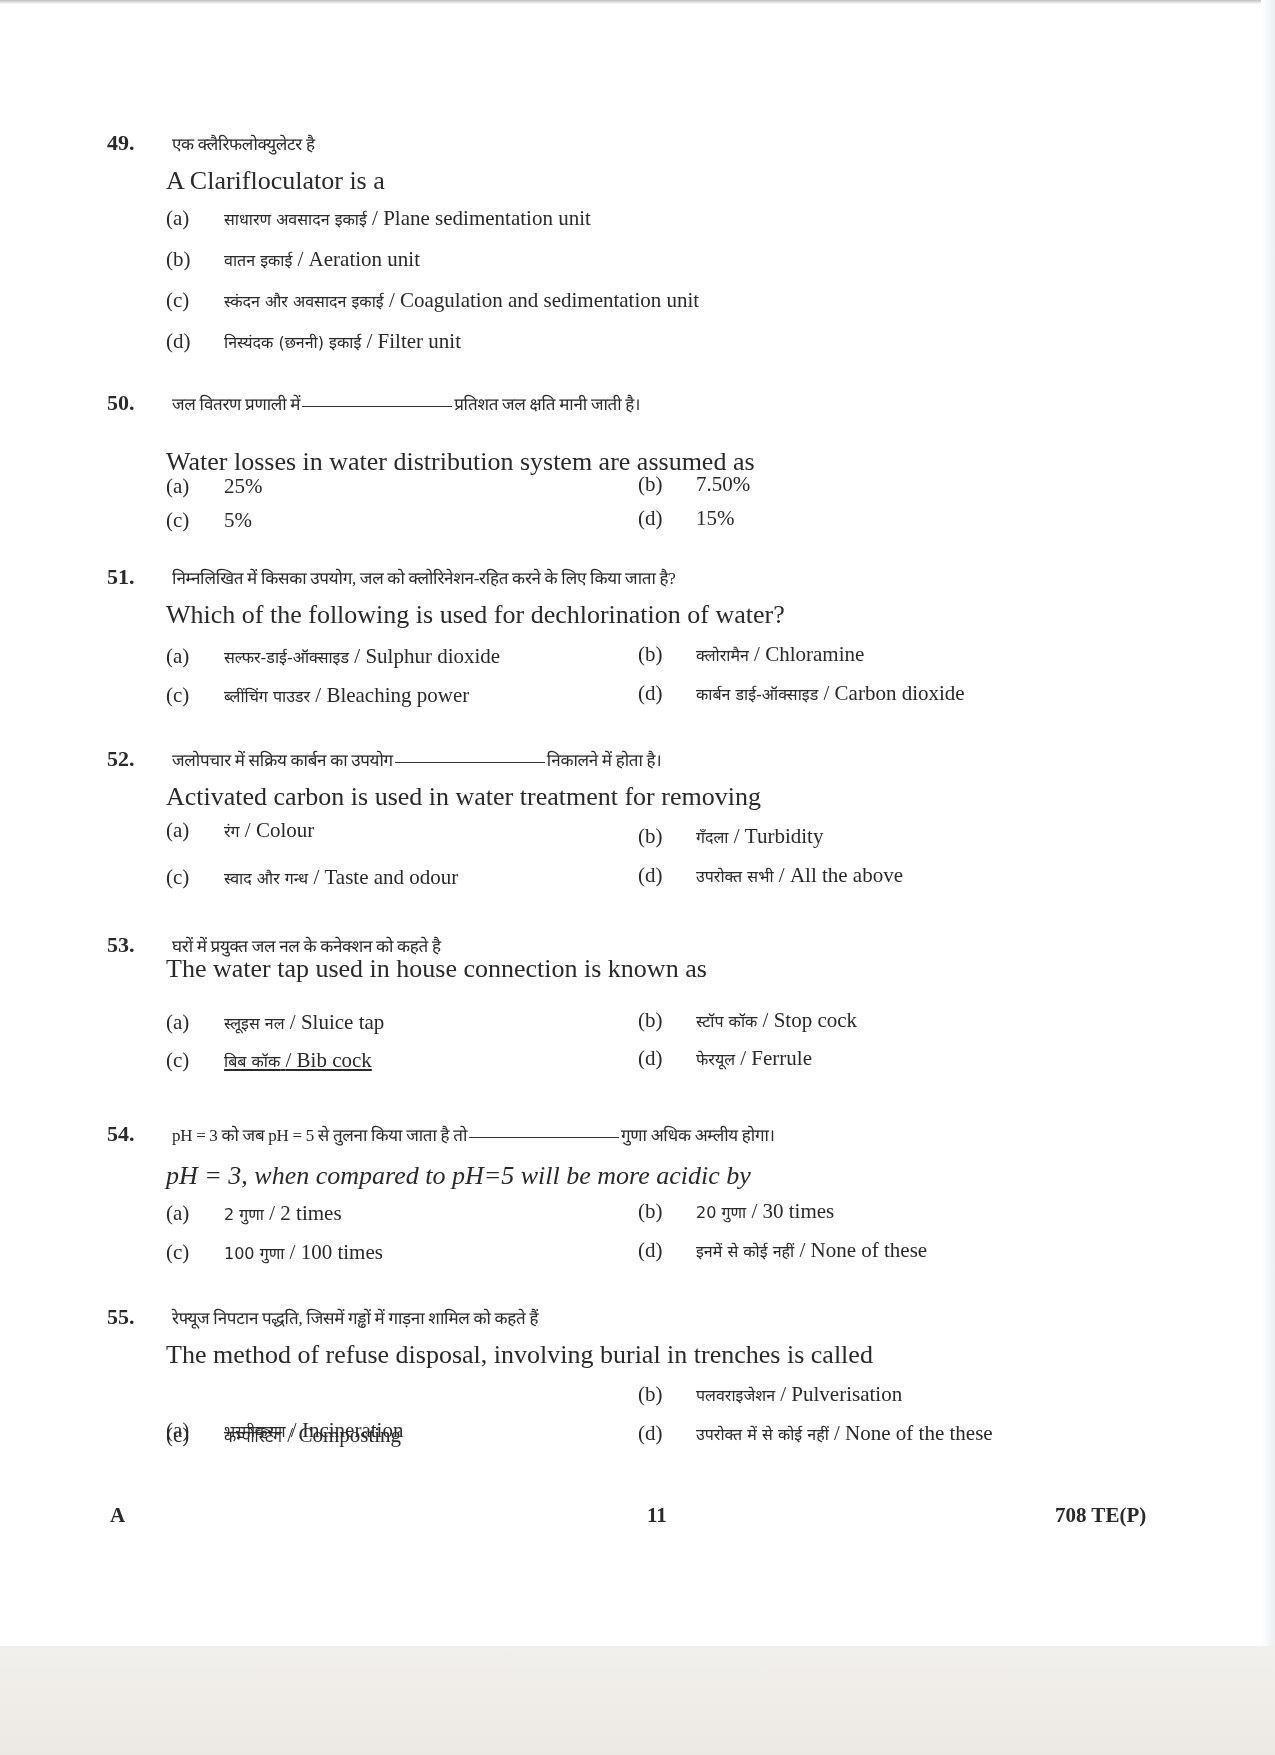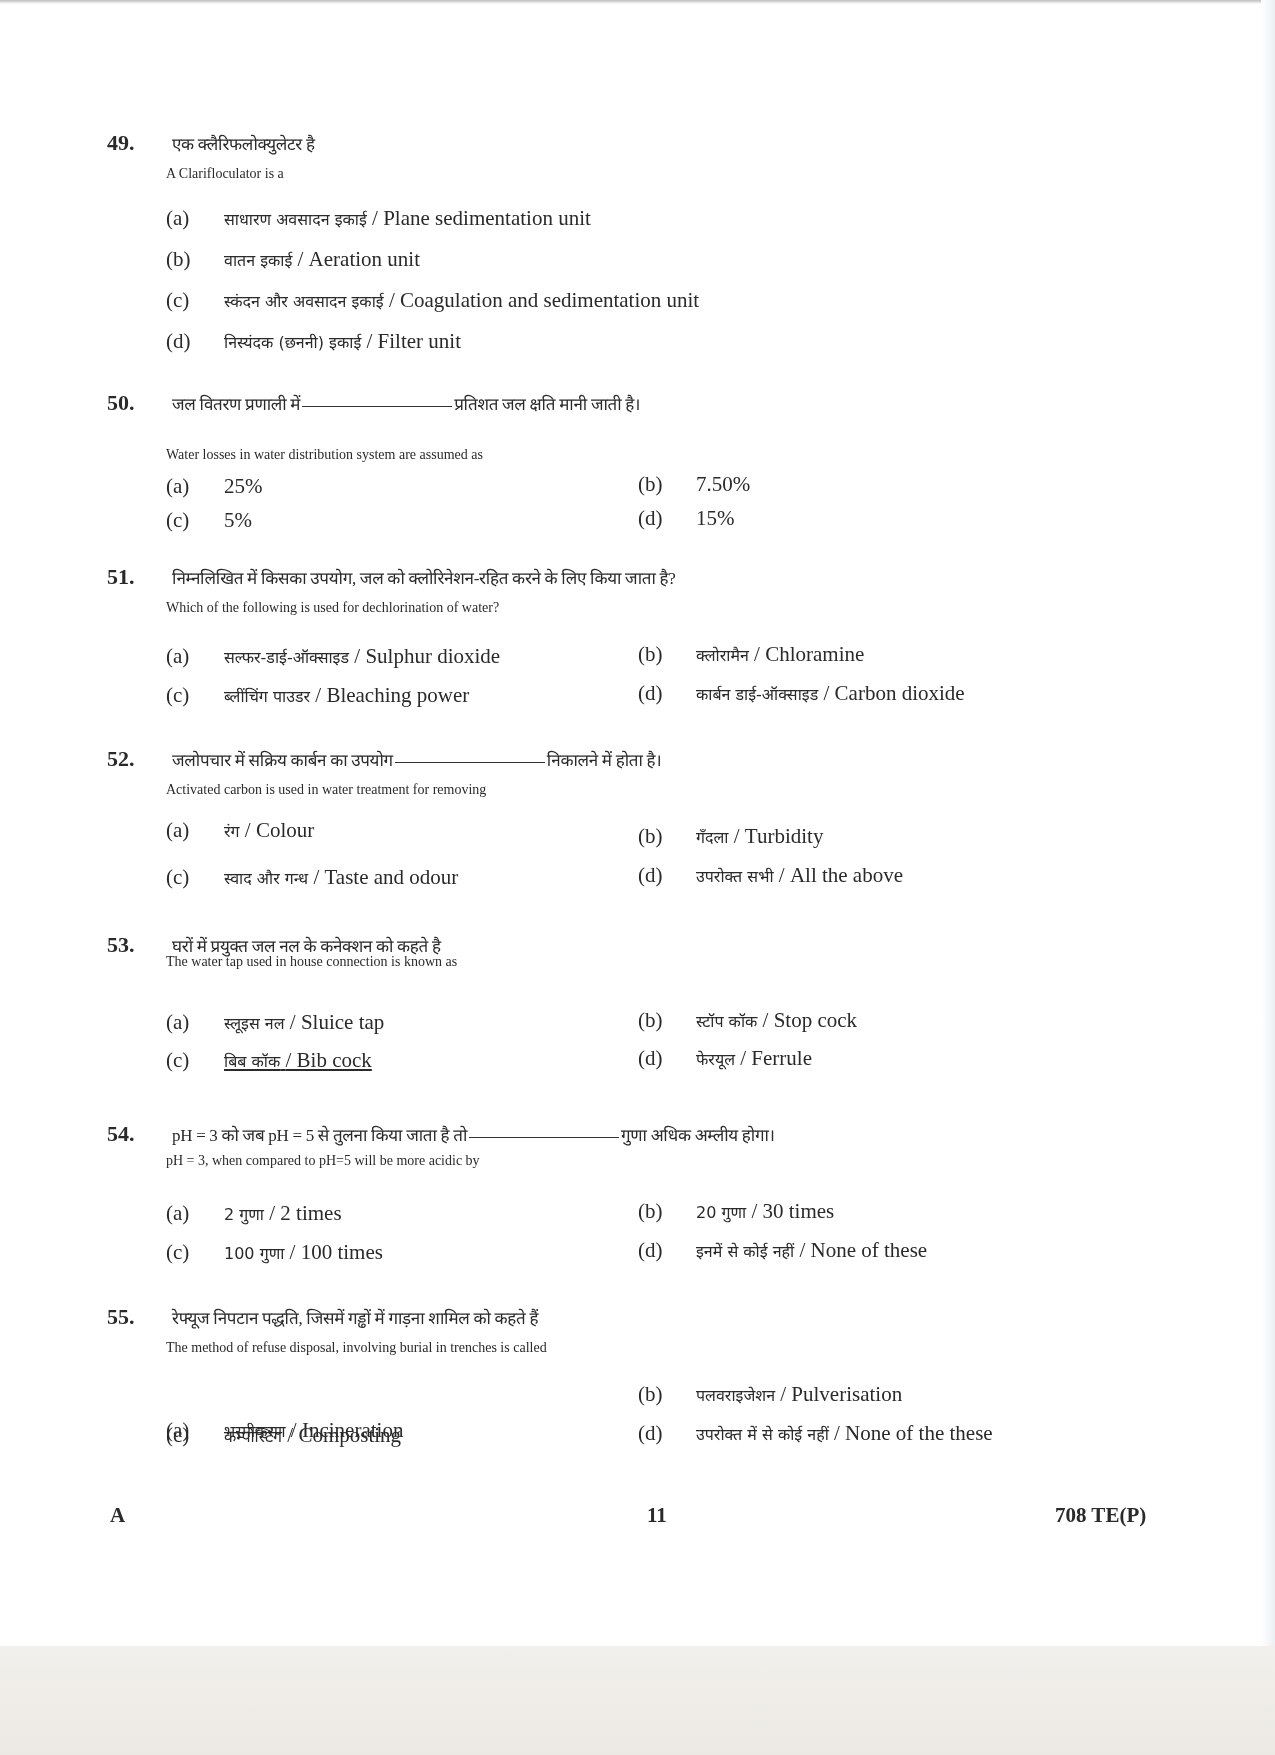--- a/index.html
+++ b/index.html
@@ -13,21 +13,21 @@
     background: linear-gradient(#bdbdbd, #ffffff); }
   .scan-bottom { position: absolute; left: 0; top: 1646px; width: 1275px; height: 109px;
     background: linear-gradient(#f2f0ec, #ece9e4); }
   .scan-right { position: absolute; right: 0; top: 0; width: 14px; height: 1755px;
     background: linear-gradient(90deg, #ffffff, #eceff3); }
   .page { position: absolute; left: 0; top: 0; width: 1275px; }
   .question { position: absolute; left: 0; width: 1275px; }
   .qnum { position: absolute; left: 107px; top: 0; font-weight: bold; font-size: 22px; }
   .qhi { position: absolute; left: 172px; top: 0; font-size: 20px; white-space: nowrap;
     font-family: Liberation Serif, serif; font-size: 17px; letter-spacing: -0.3px; }
-  .qen { position: absolute; left: 166px; top: 38px; font-size: 14px; white-space: nowrap; }
+  .qen { position: absolute; left: 166px; top: 38px; font-size: 26px; white-space: nowrap; }
   .opt { position: absolute; font-size: 21px; white-space: nowrap; }
   .opt .lbl { display: inline-block; width: 58px; }
   .opt .hi { font-family: "DejaVu Sans", sans-serif; font-size: 16px; }
   .blank { display: inline-block; width: 150px; border-bottom: 1px solid #333; vertical-align: middle; margin: 0 2px; }
   .footer { position: absolute; top: 1503px; font-weight: bold; font-size: 21px; }
 </style>
 </head>
 <body>
 
 <div class="scan-top"></div>
@@ -128,21 +128,21 @@
     <div class="opt" style="left:638px; top:114px;">
       <span class="lbl">(d)</span><span class="hi">फेरयूल</span>&nbsp;<span>/ Ferrule</span>
     </div>
   </div>
 
   <div class="question" style="top:1121px;">
     <span class="qnum">54.</span>
     <span class="qhi" style="top:2px;">
       <span>pH = 3 को जब pH = 5 से तुलना किया जाता है तो</span><span class="blank"></span><span>गुणा अधिक अम्लीय होगा।</span>
     </span>
-    <span class="qen" style="top:32px;">pH = 3, when compared to pH=5 will be more acidic by</span>
+    <span class="qen" style="top:40px;font-style:italic;">pH = 3, when compared to pH=5 will be more acidic by</span>
     <div class="opt" style="left:166px; top:80px;">
       <span class="lbl">(a)</span><span class="hi">2 गुणा</span>&nbsp;<span>/ 2 times</span>
     </div>
     <div class="opt" style="left:638px; top:78px;">
       <span class="lbl">(b)</span><span class="hi">20 गुणा</span>&nbsp;<span>/ 30 times</span>
     </div>
     <div class="opt" style="left:166px; top:119px;">
       <span class="lbl">(c)</span><span class="hi">100 गुणा</span>&nbsp;<span>/ 100 times</span>
     </div>
     <div class="opt" style="left:638px; top:117px;">

